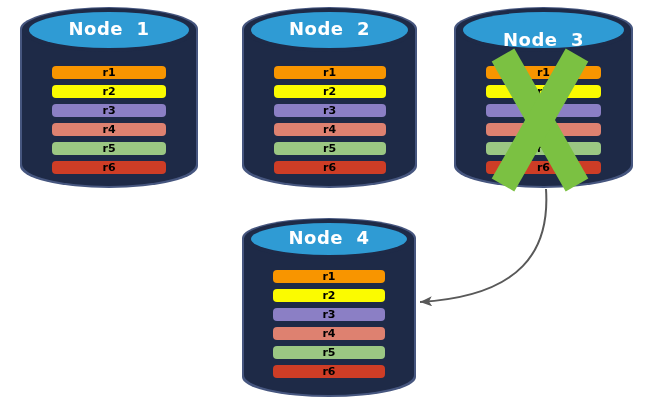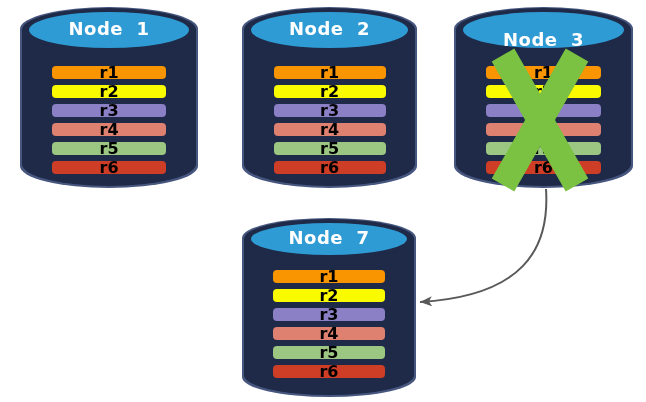--- a/index.html
+++ b/index.html
@@ -26,21 +26,21 @@
     white-space:pre;
   }
   .rows{position:absolute;left:0;width:100%;}
   .row{
     width:64%;
     margin:0 auto 6px auto;
     height:13px;
     line-height:13px;
     border-radius:4px;
     text-align:center;
-    font-size:16px;
+    font-size:11px;
     font-weight:bold;
     color:#000000;
   }
   #overlay{
     position:absolute;left:0;top:0;
     pointer-events:none;
   }
 </style>
 </head>
 <body>
@@ -109,21 +109,21 @@
     <div class="node" style="left: 242px; top: 218px; width: 174px; height: 179px;">
       <svg width="174" height="179" class="cyl">
         <ellipse cx="87" cy="159" rx="87" ry="20" fill="#46567F"></ellipse>
         <rect x="0" y="20" width="174" height="139" fill="#46567F"></rect>
         <ellipse cx="87" cy="20" rx="87" ry="20" fill="#46567F"></ellipse>
         <ellipse cx="87" cy="157" rx="85" ry="20" fill="#1E2A47"></ellipse>
         <rect x="2" y="20" width="170" height="137" fill="#1E2A47"></rect>
         <ellipse cx="87" cy="21" rx="85" ry="20" fill="#1E2A47"></ellipse>
         <ellipse cx="87" cy="21" rx="78" ry="16" fill="#2F9BD4"></ellipse>
       </svg>
-      <div class="title" style="top: 9px; color: rgb(255, 255, 255);">Node  7</div>
+      <div class="title" style="top: 9px; color: rgb(255, 255, 255);">Node  4</div>
       <div class="rows" style="top: 52px;">
         <div class="row" style="background: rgb(248, 149, 0); color: rgb(0, 0, 0);">r1</div>
         <div class="row" style="background: rgb(251, 251, 0); color: rgb(0, 0, 0);">r2</div>
         <div class="row" style="background: rgb(139, 127, 197); color: rgb(0, 0, 0);">r3</div>
         <div class="row" style="background: rgb(222, 129, 112); color: rgb(0, 0, 0);">r4</div>
         <div class="row" style="background: rgb(155, 199, 131); color: rgb(0, 0, 0);">r5</div>
         <div class="row" style="background: rgb(206, 61, 38); color: rgb(0, 0, 0);">r6</div>
       </div>
     </div>
     <svg id="overlay" width="646" height="402">

